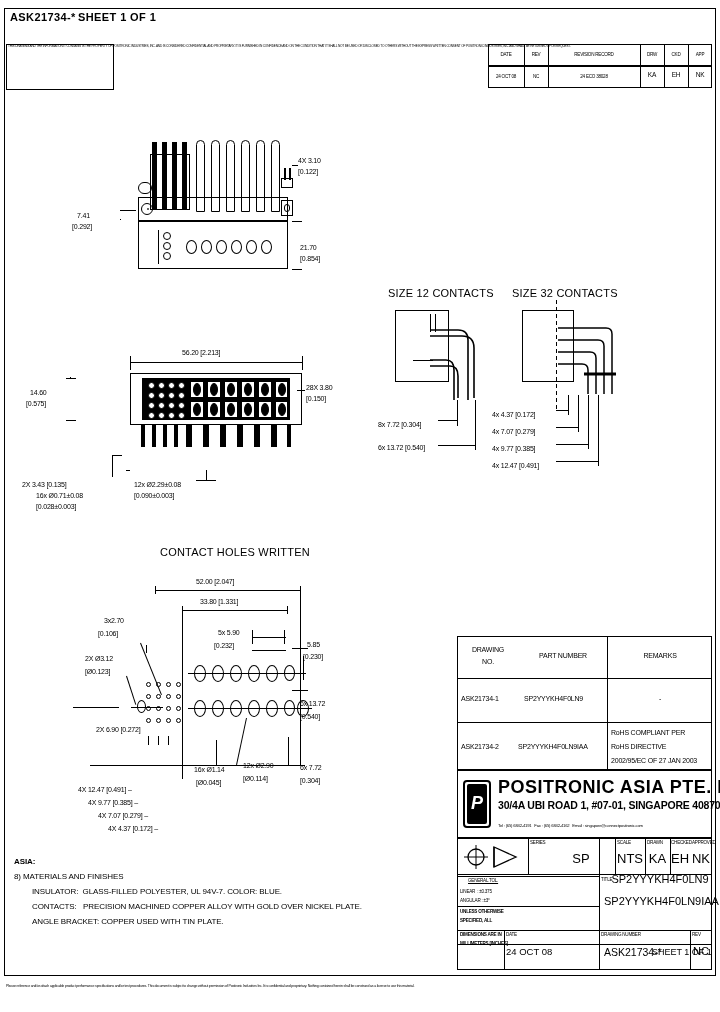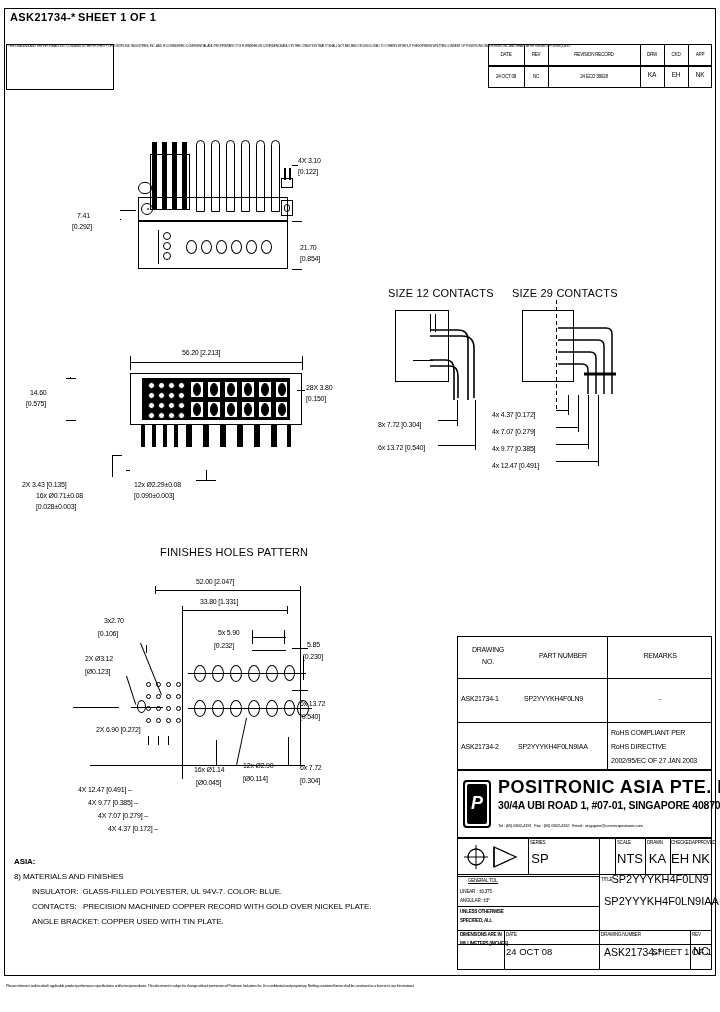--- a/index.html
+++ b/index.html
@@ -195,21 +195,21 @@
   <div class="t dim" style="left:36px;top:503px;">[0.028±0.003]</div>
   <div class="t dim" style="left:134px;top:481px;">12x Ø2.29±0.08</div>
   <div class="t dim" style="left:134px;top:492px;">[0.090±0.003]</div>
   <div class="ln" style="left:112px;top:455px;width:1px;height:22px;"></div>
   <div class="ln" style="left:112px;top:455px;width:10px;height:1px;"></div>
   <div class="ln" style="left:126px;top:470px;width:4px;height:1px;"></div>
   <div class="ln" style="left:206px;top:470px;width:1px;height:10px;"></div>
   <div class="ln" style="left:196px;top:480px;width:20px;height:1px;"></div>
 
   <div class="t lbl" style="left:388px;top:288px;">SIZE 12 CONTACTS</div>
-  <div class="t lbl" style="left:512px;top:288px;">SIZE 29 CONTACTS</div>
+  <div class="t lbl" style="left:512px;top:288px;">SIZE 32 CONTACTS</div>
 
   <div>
     <div class="bx" style="left:395px;top:310px;width:54px;height:72px;"></div>
     <div class="ln" style="left:430px;top:314px;width:1px;height:18px;"></div>
     <div class="ln" style="left:435px;top:314px;width:1px;height:18px;"></div>
 
     <svg class="abs" style="left:428px;top:312px;" width="60" height="100">
       <path d="M2,18 H30 Q40,18 40,28 V88" stroke="#000" stroke-width="1.6" fill="none"></path>
       <path d="M2,24 H34 Q46,24 46,36 V86" stroke="#000" stroke-width="1.6" fill="none"></path>
       <path d="M2,48 H18 Q26,48 26,58 V88" stroke="#000" stroke-width="1.6" fill="none"></path>
@@ -241,21 +241,21 @@
   <div class="t dim" style="left:492px;top:462px;">4x 12.47 [0.491]</div>
   <div class="ln" style="left:556px;top:410px;width:12px;height:1px;"></div>
   <div class="ln" style="left:556px;top:427px;width:22px;height:1px;"></div>
   <div class="ln" style="left:556px;top:444px;width:32px;height:1px;"></div>
   <div class="ln" style="left:556px;top:461px;width:42px;height:1px;"></div>
   <div class="ln" style="left:568px;top:395px;width:1px;height:20px;"></div>
   <div class="ln" style="left:578px;top:395px;width:1px;height:37px;"></div>
   <div class="ln" style="left:588px;top:395px;width:1px;height:54px;"></div>
   <div class="ln" style="left:598px;top:395px;width:1px;height:71px;"></div>
 
-  <div class="t lbl" style="left:160px;top:547px;">FINISHES HOLES PATTERN</div>
+  <div class="t lbl" style="left:160px;top:547px;">CONTACT HOLES WRITTEN</div>
 
   <div class="t dim" style="left:196px;top:578px;">52.00 [2.047]</div>
   <div class="ln" style="left:155px;top:590px;width:145px;height:1px;"></div>
   <div class="ln" style="left:155px;top:586px;width:1px;height:8px;"></div>
   <div class="ln" style="left:300px;top:586px;width:1px;height:180px;"></div>
 
   <div class="t dim" style="left:200px;top:598px;">33.80 [1.331]</div>
   <div class="ln" style="left:182px;top:610px;width:105px;height:1px;"></div>
   <div class="ln" style="left:182px;top:606px;width:1px;height:160px;"></div>
   <div class="ln" style="left:287px;top:606px;width:1px;height:8px;"></div>
@@ -396,21 +396,21 @@
     <svg width="60" height="30">
       <circle cx="14" cy="15" r="8" stroke="#000" stroke-width="1.3" fill="none"></circle>
       <line x1="14" y1="3" x2="14" y2="27" stroke="#000" stroke-width="1"></line>
       <line x1="2" y1="15" x2="26" y2="15" stroke="#000" stroke-width="1"></line>
       <polygon points="32,5 54,15 32,25" stroke="#000" stroke-width="1.3" fill="none"></polygon>
       <line x1="32" y1="5" x2="32" y2="25" stroke="#000" stroke-width="1.3"></line>
     </svg>
   </div>
 
   <div class="t tiny" style="left:530px;top:840px;">SERIES</div>
-  <div class="t" style="left:499px;top:852px;width:82px;text-align:center;font-size:13px;">SP</div>
+  <div class="t" style="left:540px;top:852px;width:82px;text-align:center;font-size:13px;">SP</div>
   <div class="t tiny" style="left:617px;top:840px;">SCALE</div>
   <div class="t c" style="left:615px;top:852px;width:30px;font-size:13px;">NTS</div>
   <div class="t tiny" style="left:647px;top:840px;">DRAWN</div>
   <div class="t c" style="left:645px;top:852px;width:25px;font-size:13px;">KA</div>
   <div class="t tiny" style="left:671px;top:840px;">CHECKED</div>
   <div class="t c" style="left:670px;top:852px;width:20px;font-size:13px;">EH</div>
   <div class="t tiny" style="left:692px;top:840px;">APPROVED</div>
   <div class="t c" style="left:690px;top:852px;width:22px;font-size:13px;">NK</div>
 
   <div class="t tiny" style="left:468px;top:878px;text-decoration:underline;">GENERAL TOL.</div>
@@ -429,18 +429,18 @@
   <div class="t" style="left:506px;top:947px;font-size:9.5px;">24 OCT 08</div>
   <div class="t tiny" style="left:601px;top:932px;">DRAWING NUMBER</div>
   <div class="t" style="left:604px;top:947px;font-size:10.5px;">ASK21734-*</div>
   <div class="t" style="left:652px;top:948px;font-size:9px;">SHEET 1 OF 1</div>
   <div class="t tiny" style="left:692px;top:932px;">REV</div>
   <div class="t c" style="left:690px;top:946px;width:22px;font-size:11px;">NC</div>
 
   <div class="t note bold" style="left:14px;top:858px;">ASIA:</div>
   <div class="t note" style="left:14px;top:873px;">8) MATERIALS AND FINISHES</div>
   <div class="t note" style="left:32px;top:888px;">INSULATOR:  GLASS-FILLED POLYESTER, UL 94V-7. COLOR: BLUE.</div>
-  <div class="t note" style="left:32px;top:903px;">CONTACTS:   PRECISION MACHINED COPPER RECORD WITH GOLD OVER NICKEL PLATE.</div>
+  <div class="t note" style="left:32px;top:903px;">CONTACTS:   PRECISION MACHINED COPPER ALLOY WITH GOLD OVER NICKEL PLATE.</div>
   <div class="t note" style="left:32px;top:918px;">ANGLE BRACKET: COPPER USED WITH TIN PLATE.</div>
 
   <div class="t micro" style="left:6px;top:984px;width:708px;font-size:3.6px;">Please reference and/or attach applicable product performance specifications and/or test procedures. This document is subject to change without permission of Positronic Industries Inc. It is confidential and proprietary. Nothing contained herein shall be construed as a license to use this material.</div>
 
 </div>
 
 </body></html>

